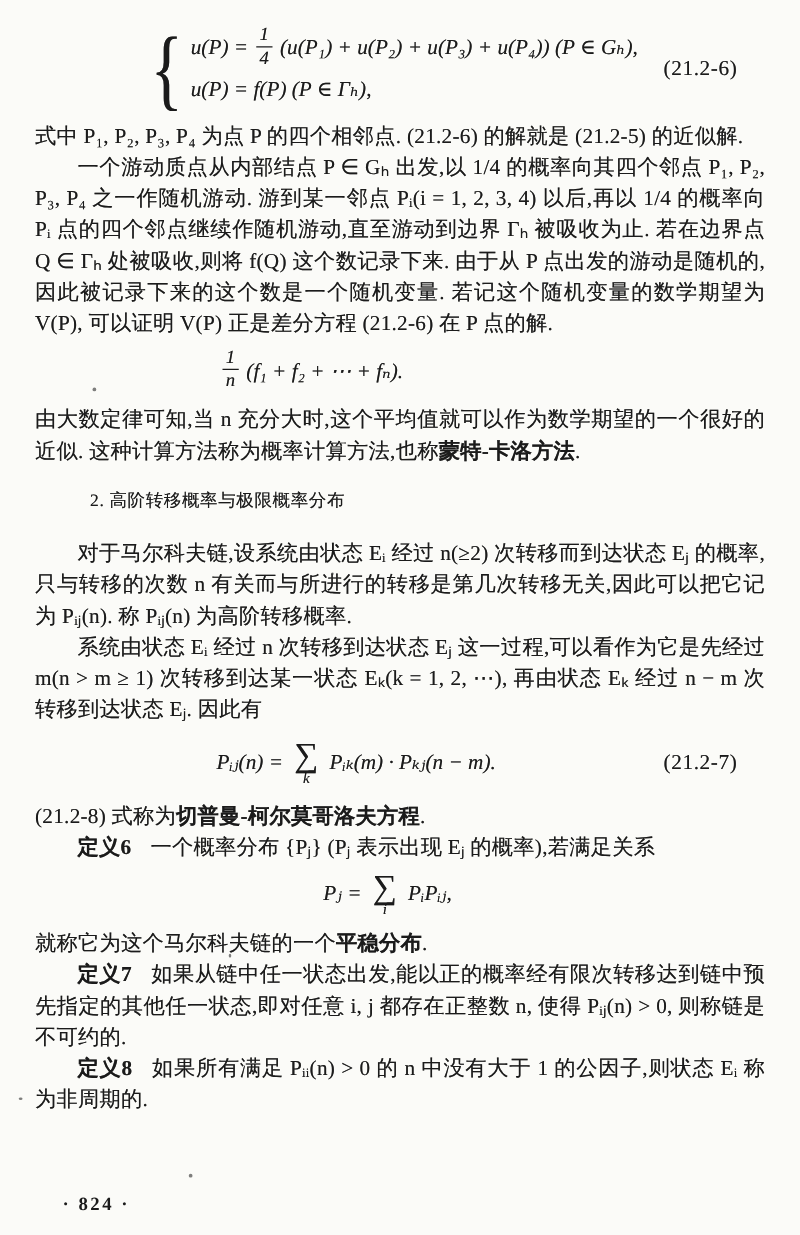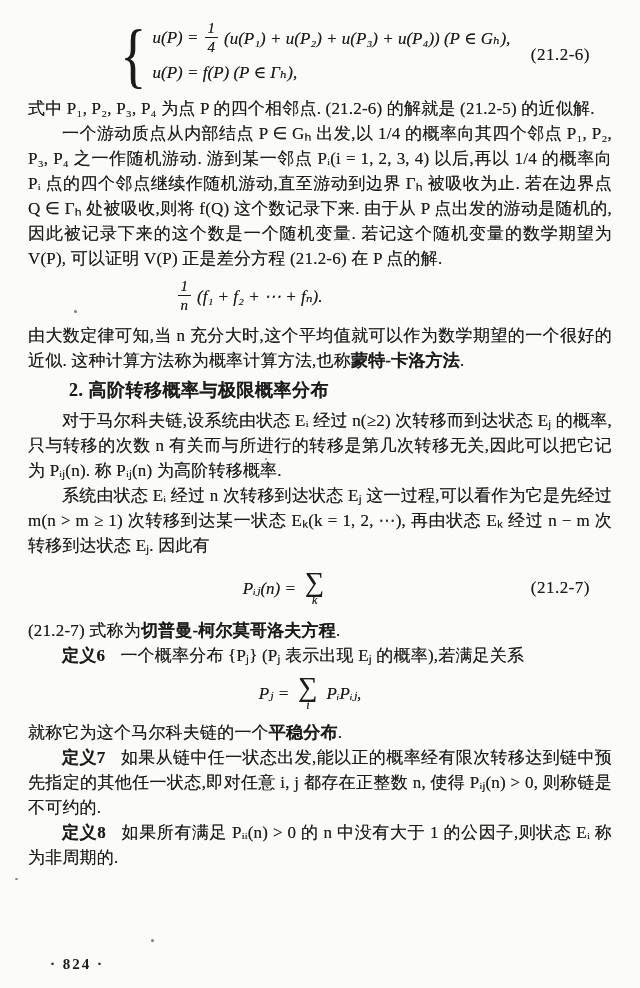--- a/index.html
+++ b/index.html
@@ -48,21 +48,21 @@
   .sum{display:inline-flex;flex-direction:column;align-items:center;margin:0 3px;}
   .sum .sigma{font-size:27px;line-height:25px;font-style:normal;}
   .sum .ssub{font-size:12px;line-height:11px;font-style:italic;}
   .eq-center{justify-content:center;margin:5px 0 7px 0;min-height:40px;}
   .eq-group{display:inline-flex;align-items:center;gap:6px;white-space:nowrap;}
   .eq-avg .eq-group{margin-right:140px;}
   .eq-27{margin:7px 0;min-height:46px;}
   .eq-27 .eq-group{margin-right:70px;}
   .eq-stat .eq-group{margin-right:20px;justify-content:space-between;}
   .heading{
-    margin:5px;font-size:18px;font-weight:bold;line-height:25px;
+    margin:16px;font-size:14px;font-weight:normal;line-height:25px;
     text-indent:2em;letter-spacing:.5px;
   }
   .page-number{
     position:absolute;left:50px;bottom:15px;
     font-size:15px;letter-spacing:2px;font-weight:bold;
   }
   .speckle{position:absolute;background:#3a3a3a;border-radius:50%;opacity:.65;}
   .s1{left:74px;top:310px;width:3px;height:3px;}
   .s2{left:183px;top:763px;width:2px;height:3px;}
   .s3{left:151px;top:939px;width:3px;height:3px;}
@@ -114,25 +114,26 @@
 
     <p class="body indent">系统由状态 Eᵢ 经过 n 次转移到达状态 Eⱼ 这一过程,可以看作为它是先经过 m(n &gt; m ≥ 1) 次转移到达某一状态 Eₖ(k = 1, 2, ⋯), 再由状态 Eₖ 经过 n − m 次转移到达状态 Eⱼ. 因此有</p>
 
     <div class="eq-block eq-center eq-27 math">
       <span class="eq-group">
         <span>Pᵢⱼ(n) =</span>
         <span class="sum">
           <span class="sigma">∑</span>
           <span class="ssub">k</span>
         </span>
+        <span>Pᵢₖ(m) · Pₖⱼ(n − m).</span>
       </span>
       <span class="eq-number">(21.2-7)</span>
     </div>
 
-    <p class="body"><span>(21.2-7) 式称为</span><span class="bold">切普曼-柯尔莫哥洛夫方程</span><span>.</span></p>
+    <p class="body"><span>(21.2-8) 式称为</span><span class="bold">切普曼-柯尔莫哥洛夫方程</span><span>.</span></p>
 
     <p class="body indent"><b class="def-label">定义6</b><span>一个概率分布 {Pⱼ} (Pⱼ 表示出现 Eⱼ 的概率),若满足关系</span></p>
 
     <div class="eq-block eq-center eq-stat math">
       <span class="eq-group">
         <span>Pⱼ =</span>
         <span class="sum">
           <span class="sigma">∑</span>
           <span class="ssub">i</span>
         </span>

